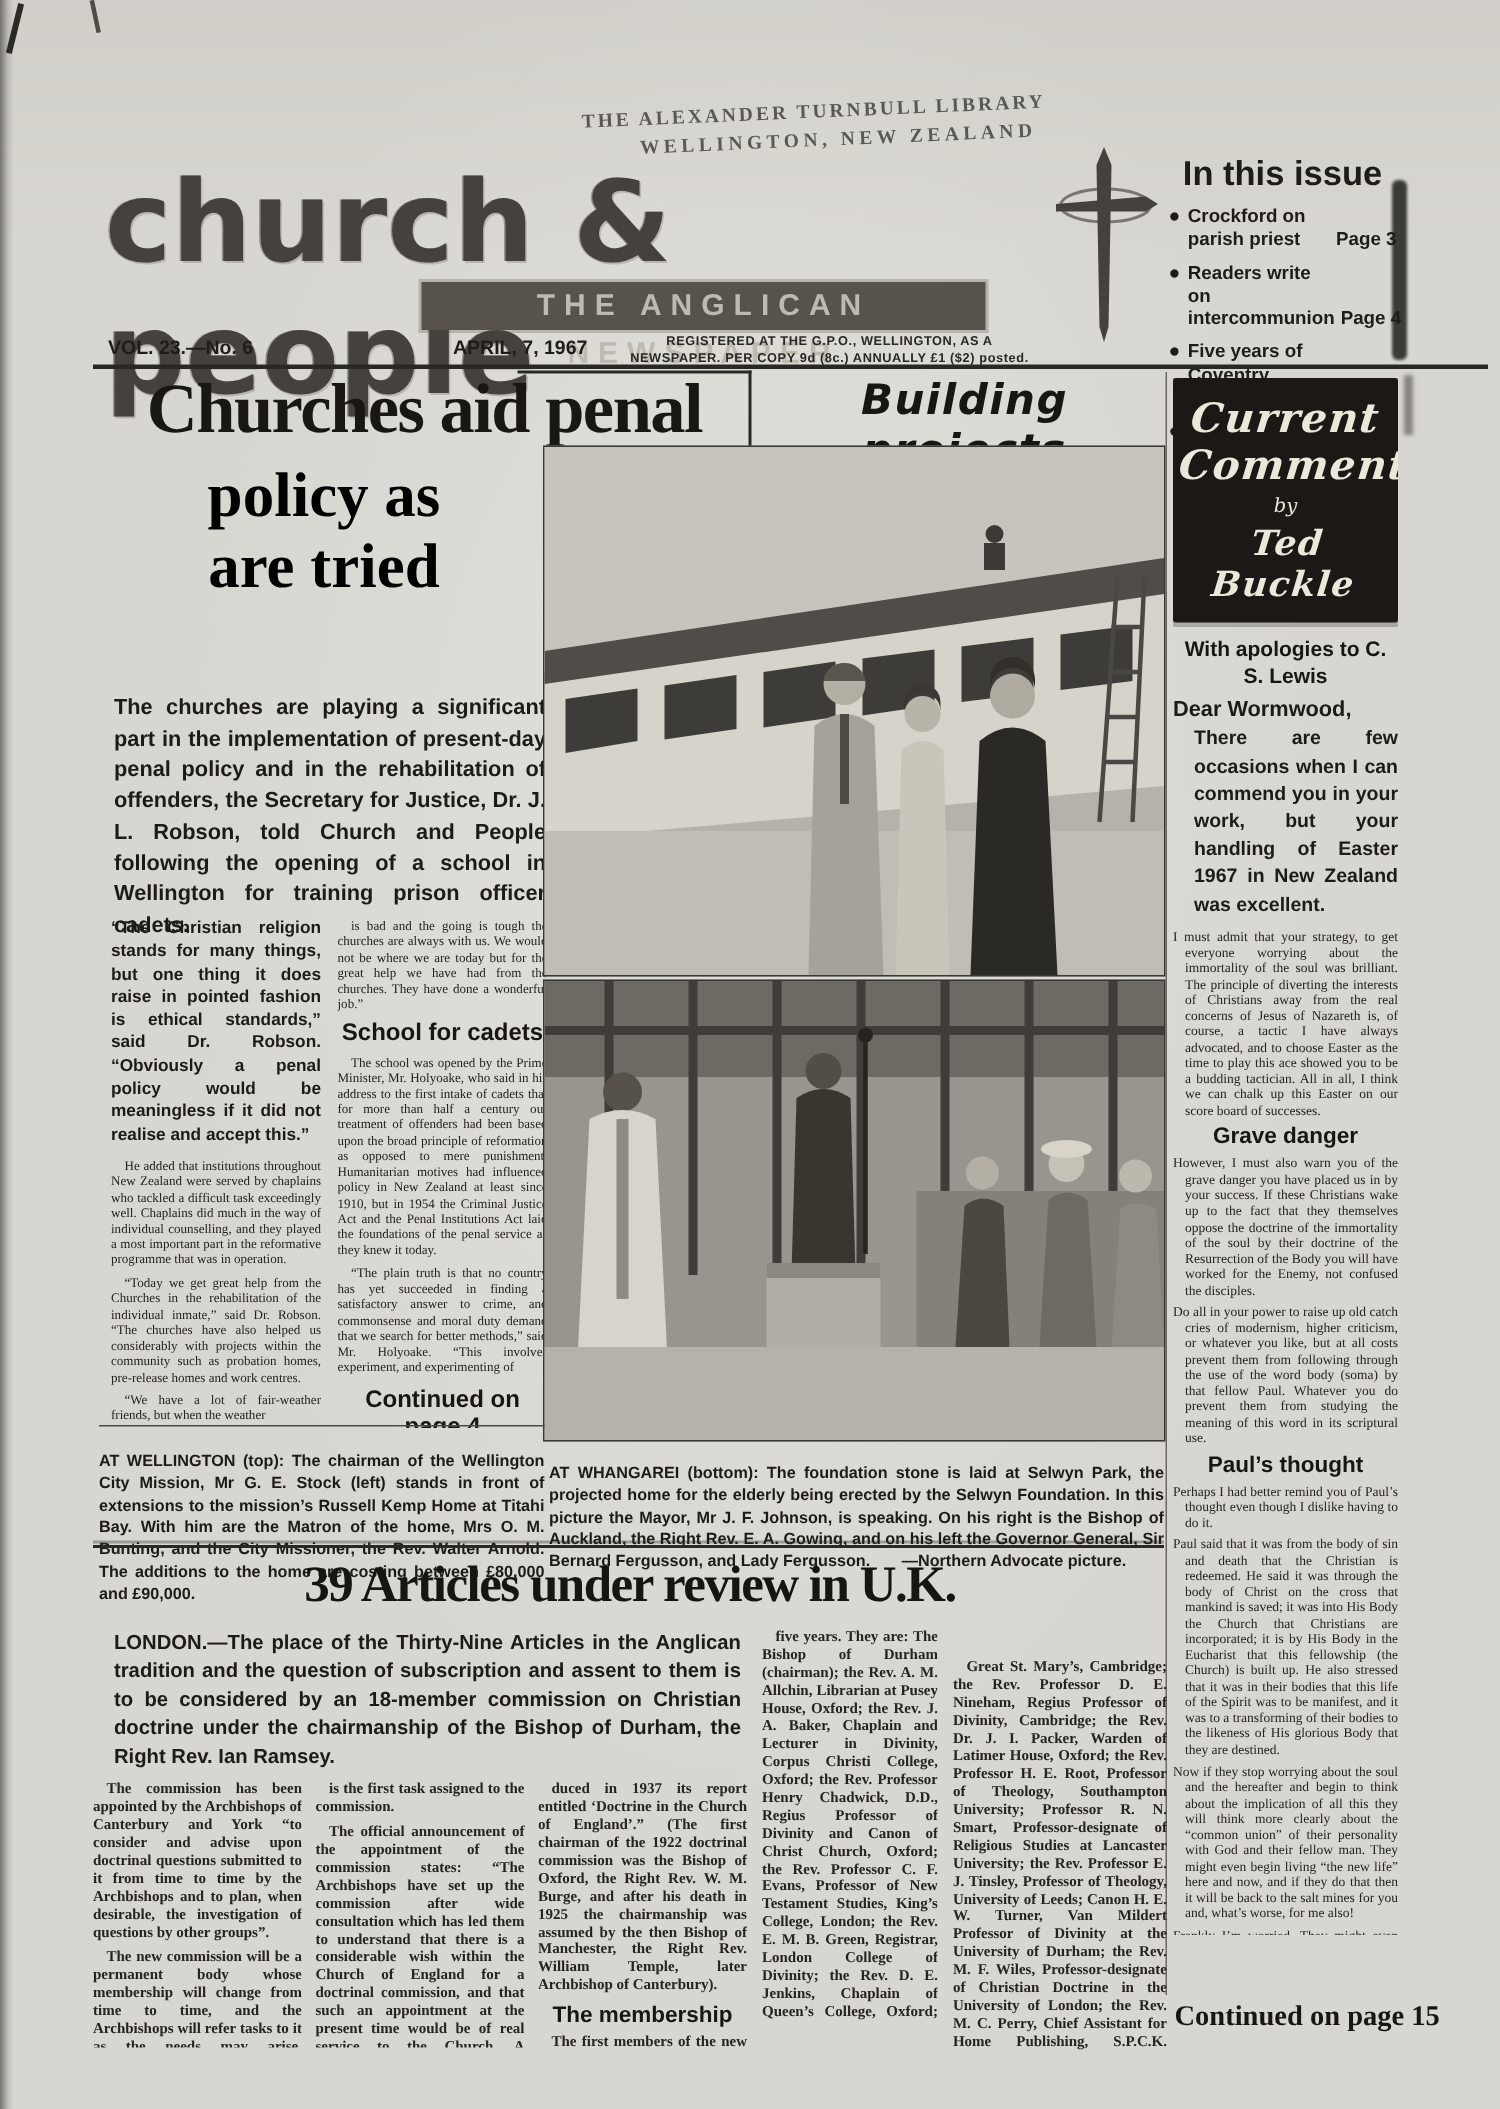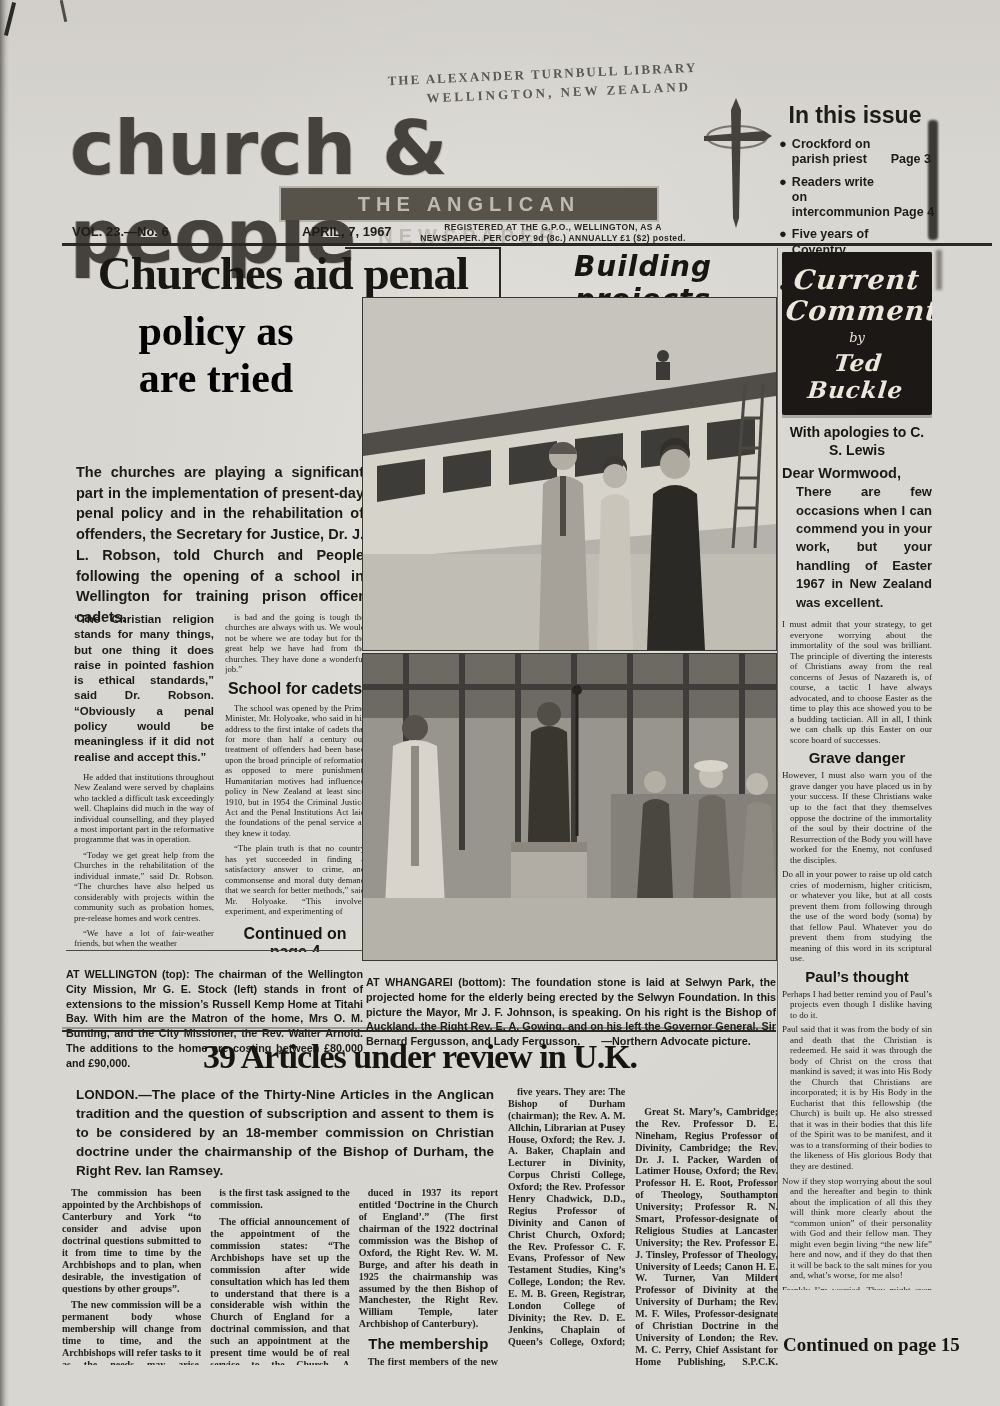--- a/index.html
+++ b/index.html
@@ -297,21 +297,21 @@
       <div class="cc-author">Ted Buckle</div>
     </div>
     <div class="apologies">With apologies to C. S. Lewis</div>
     <div class="salutation">Dear Wormwood,</div>
     <p class="cc-intro">There are few occasions when I can commend you in your work, but your handling of Easter 1967 in New Zealand was excellent.</p>
     <p class="cc-p">I must admit that your strategy, to get everyone worrying about the immortality of the soul was brilliant. The principle of diverting the interests of Christians away from the real concerns of Jesus of Nazareth is, of course, a tactic I have always advocated, and to choose Easter as the time to play this ace showed you to be a budding tactician. All in all, I think we can chalk up this Easter on our score board of successes.</p>
     <div class="cc-sub">Grave danger</div>
     <p class="cc-p">However, I must also warn you of the grave danger you have placed us in by your success. If these Christians wake up to the fact that they themselves oppose the doctrine of the immortality of the soul by their doctrine of the Resurrection of the Body you will have worked for the Enemy, not confused the disciples.</p>
     <p class="cc-p">Do all in your power to raise up old catch cries of modernism, higher criticism, or whatever you like, but at all costs prevent them from following through the use of the word body (soma) by that fellow Paul. Whatever you do prevent them from studying the meaning of this word in its scriptural use.</p>
     <div class="cc-sub">Paul’s thought</div>
-    <p class="cc-p">Perhaps I had better remind you of Paul’s projects even though I dislike having to do it.</p>
+    <p class="cc-p">Perhaps I had better remind you of Paul’s thought even though I dislike having to do it.</p>
     <p class="cc-p">Paul said that it was from the body of sin and death that the Christian is redeemed. He said it was through the body of Christ on the cross that mankind is saved; it was into His Body the Church that Christians are incorporated; it is by His Body in the Eucharist that this fellowship (the Church) is built up. He also stressed that it was in their bodies that this life of the Spirit was to be manifest, and it was to a transforming of their bodies to the likeness of His glorious Body that they are destined.</p>
     <p class="cc-p">Now if they stop worrying about the soul and the hereafter and begin to think about the implication of all this they will think more clearly about the “common union” of their personality with God and their fellow man. They might even begin living “the new life” here and now, and if they do that then it will be back to the salt mines for you and, what’s worse, for me also!</p>
     <p class="cc-p">Frankly I’m worried. They might even grow weary of their debate about doctrines and put into practice what the writer of Hebrews asked them to do:</p>
   </div>
   <div class="abs continued15">Continued on page 15</div>
 
   <div class="abs review">
     <div class="rev-head">39 Articles under review in U.K.</div>
     <div class="rev-row">
       <div class="rev-leftgroup">

